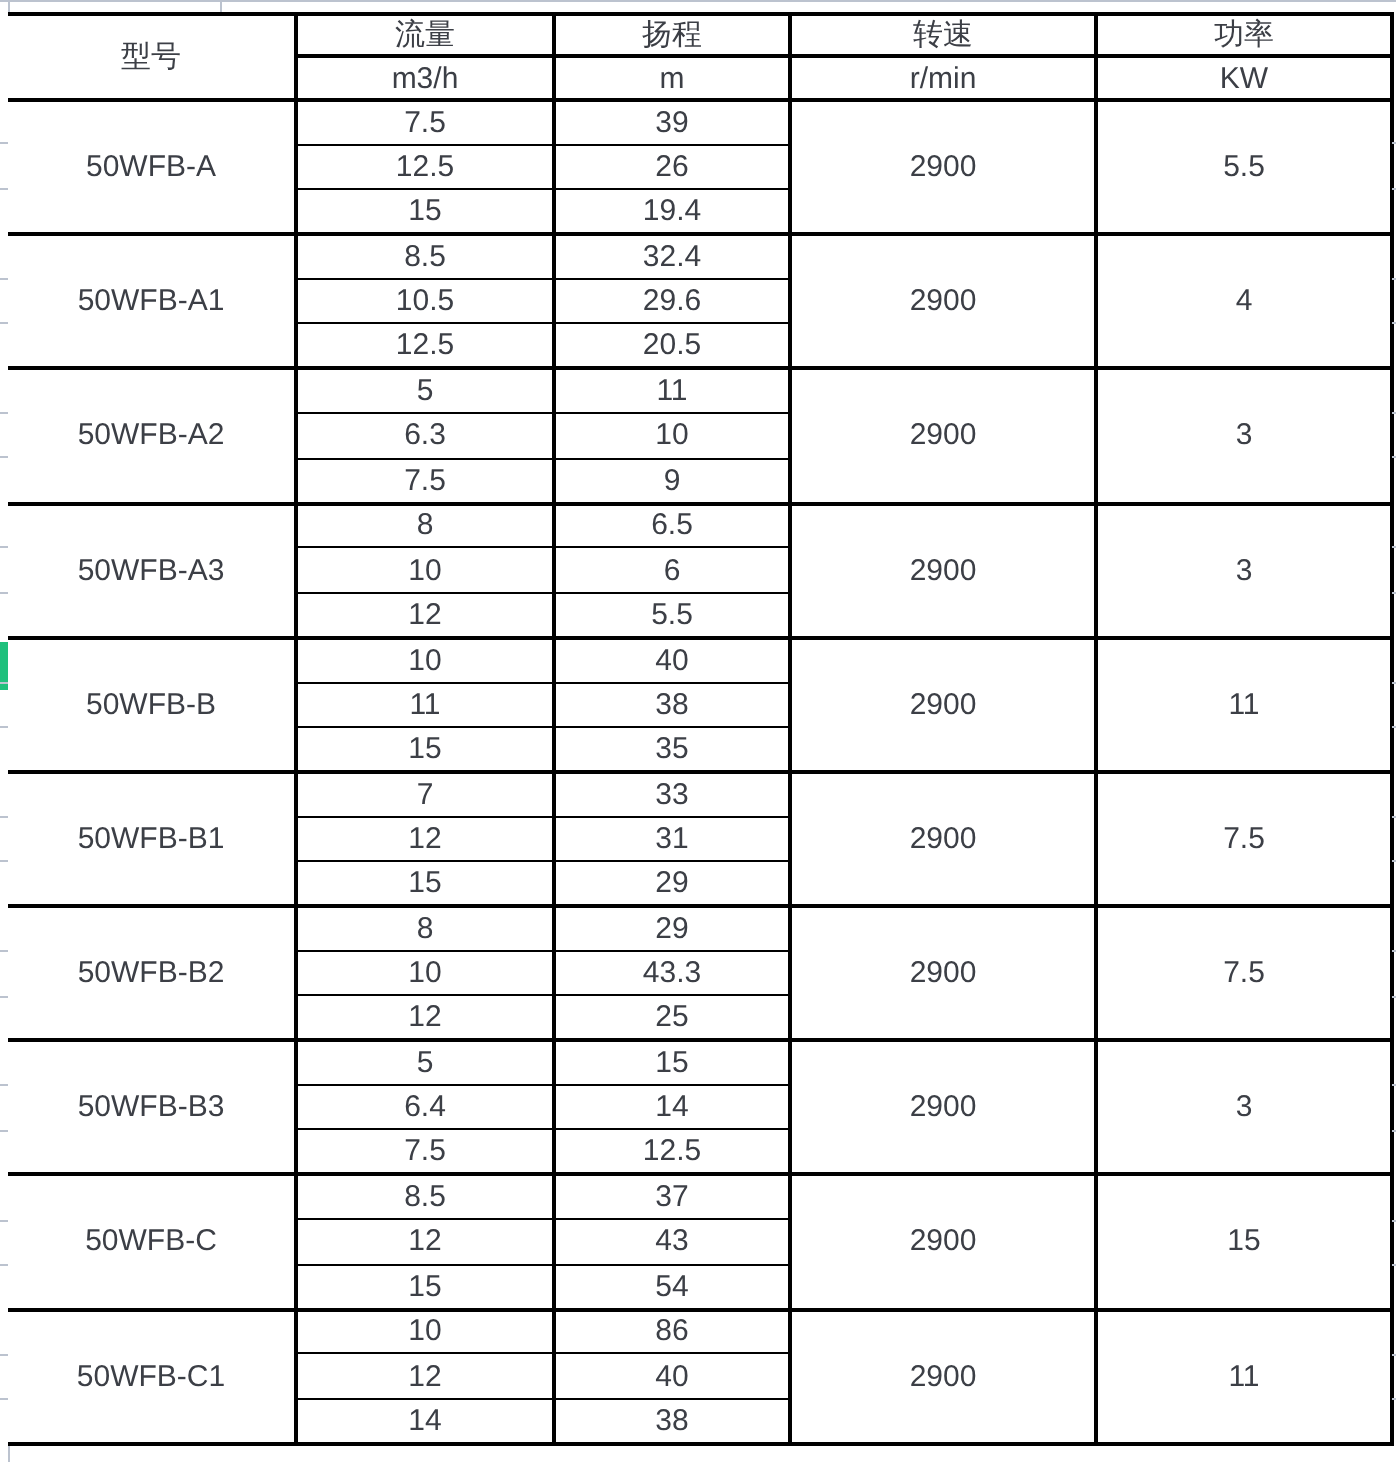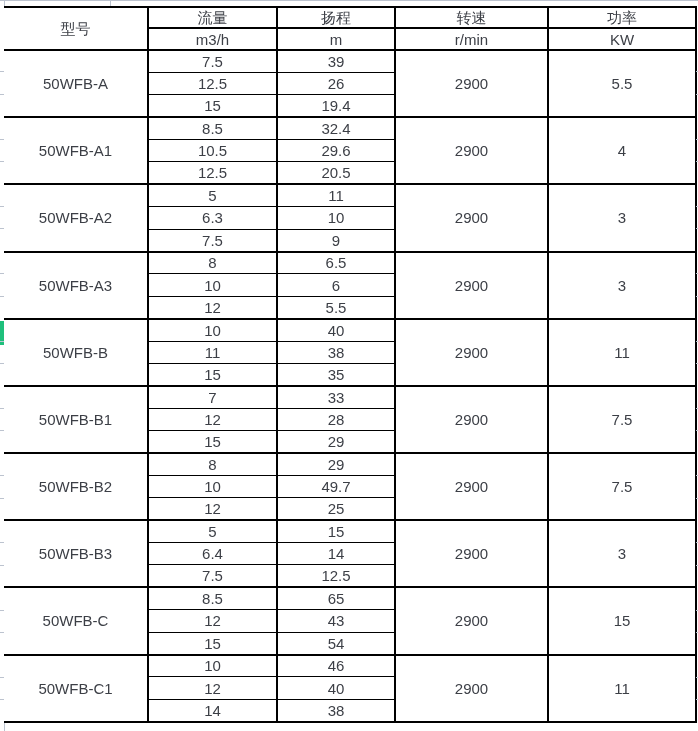--- a/index.html
+++ b/index.html
@@ -144,36 +144,36 @@
         </tr>
         <tr class="gfirst">
           <td rowspan="3" class="edge-left">50WFB-B1</td>
           <td class="sub">7</td>
           <td class="sub">33</td>
           <td rowspan="3">2900</td>
           <td rowspan="3">7.5</td>
         </tr>
         <tr class="">
           <td class="sub">12</td>
-          <td class="sub">28</td>
+          <td class="sub">31</td>
         </tr>
         <tr class="">
           <td class="sub">15</td>
           <td class="sub">29</td>
         </tr>
         <tr class="gfirst">
           <td rowspan="3" class="edge-left">50WFB-B2</td>
           <td class="sub">8</td>
           <td class="sub">29</td>
           <td rowspan="3">2900</td>
           <td rowspan="3">7.5</td>
         </tr>
         <tr class="">
           <td class="sub">10</td>
-          <td class="sub">49.7</td>
+          <td class="sub">43.3</td>
         </tr>
         <tr class="">
           <td class="sub">12</td>
           <td class="sub">25</td>
         </tr>
         <tr class="gfirst">
           <td rowspan="3" class="edge-left">50WFB-B3</td>
           <td class="sub">5</td>
           <td class="sub">15</td>
           <td rowspan="3">2900</td>
@@ -183,36 +183,36 @@
           <td class="sub">6.4</td>
           <td class="sub">14</td>
         </tr>
         <tr class="">
           <td class="sub">7.5</td>
           <td class="sub">12.5</td>
         </tr>
         <tr class="gfirst">
           <td rowspan="3" class="edge-left">50WFB-C</td>
           <td class="sub">8.5</td>
-          <td class="sub">65</td>
+          <td class="sub">37</td>
           <td rowspan="3">2900</td>
           <td rowspan="3">15</td>
         </tr>
         <tr class="">
           <td class="sub">12</td>
           <td class="sub">43</td>
         </tr>
         <tr class="">
           <td class="sub">15</td>
           <td class="sub">54</td>
         </tr>
         <tr class="gfirst">
           <td rowspan="3" class="edge-left">50WFB-C1</td>
           <td class="sub">10</td>
-          <td class="sub">46</td>
+          <td class="sub">86</td>
           <td rowspan="3">2900</td>
           <td rowspan="3">11</td>
         </tr>
         <tr class="">
           <td class="sub">12</td>
           <td class="sub">40</td>
         </tr>
         <tr class=" glast">
           <td class="sub">14</td>
           <td class="sub">38</td>

